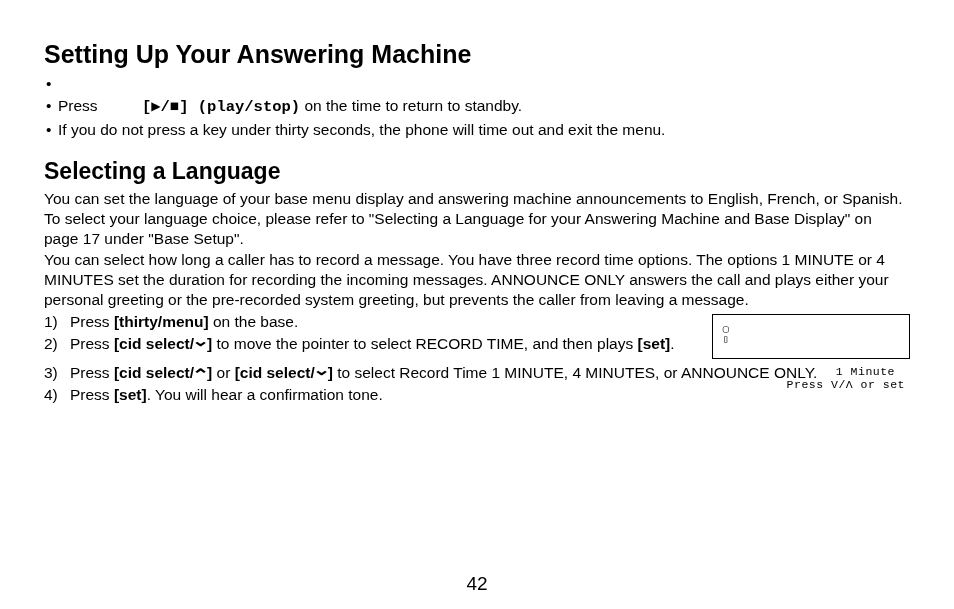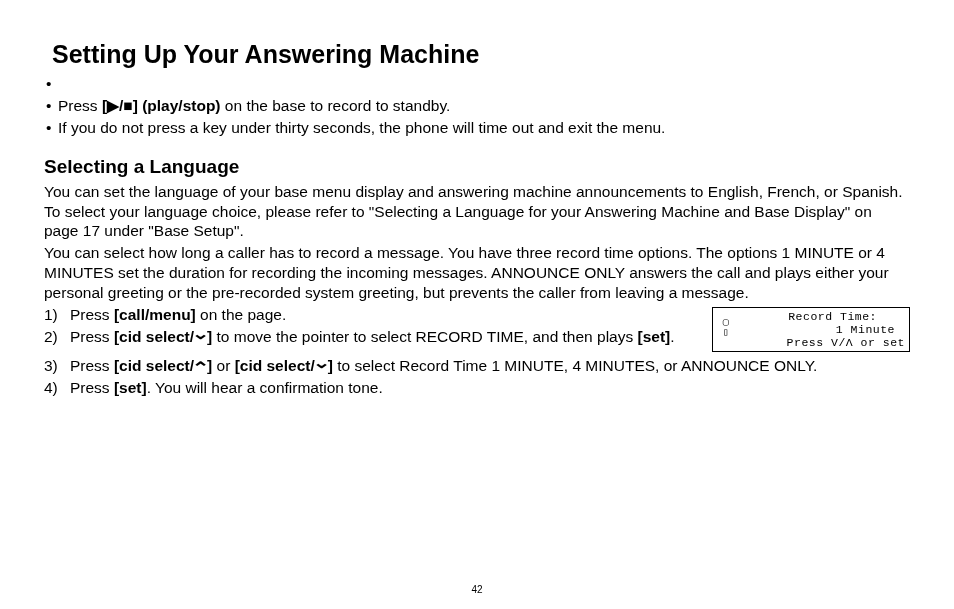--- a/index.html
+++ b/index.html
@@ -13,43 +13,43 @@
     position: relative;
   }
   .page {
     padding: 38px 44px 0 44px;
     font-size: 15.5px;
     line-height: 1.28;
   }
   h1 {
     font-size: 25px;
     font-weight: bold;
-    margin: 0 0 4px 8px;
+    margin: 0 0 4px 0;
   }
   h2 {
-    font-size: 19px;
+    font-size: 23px;
     font-weight: bold;
     margin: 18px 0 2px 0;
   }
   .intro-line {
     display: flex;
     align-items: flex-start;
     margin: 0 0 2px 0;
   }
   .intro-line .dot {
     width: 14px;
     flex: 0 0 14px;
     text-align: left;
     padding-left: 2px;
   }
   .para { margin: 0 0 2px 0; }
   .b { font-weight: bold; }
   .arrow-down::before { content: "\2304"; display:inline-block; transform: translateY(-3px) scaleX(1.4); font-weight:bold;}
   .arrow-up::before { content: "\2303"; display:inline-block; transform: translateY(2px) scaleX(1.4); font-weight:bold;}
-  .playstop { font-family: Liberation Sans, sans-serif; }
+  .playstop { font-family: Liberation Mono, monospace; margin-left: 40px; }
   .ol { margin: 2px 0 0 0; }
   .ol-row { display: flex; align-items: flex-start; margin: 0 0 2px 0; }
   .ol-num { width: 26px; flex: 0 0 26px; }
   .ol-body { flex: 1 1 auto; }
   .float-box {
     float: right;
     border: 1px solid #000;
     width: 198px;
     height: 45px;
     margin: 2px 0 4px 10px;
@@ -67,71 +67,70 @@
     width: 14px;
     font-size: 10px;
     line-height: 1;
     text-align: center;
   }
   .float-box .lines {
     text-align: right;
     padding-right: 0;
   }
   .float-box .l1 { padding-right: 28px; }
-  .float-box .l2 { padding-right: 10px; }
+  .float-box .l2 { padding-right: 10px; margin-top: 48px; }
   .float-box .l3 { }
   .clear { clear: both; }
   .page-num {
     position: absolute;
     bottom: 14px;
     left: 0; right: 0;
     text-align: center;
-    font-size: 10px;
+    font-size: 19px;
   }
 </style>
 </head>
 <body>
 
 <div class="page">
 
   <h1>Setting Up Your Answering Machine</h1>
 
   <div class="intro-line">
     <div class="dot">•</div>
   </div>
   <div class="intro-line">
     <div class="dot">•</div>
     <div>
-      <span>Press </span><span class="b playstop">[▶/■] (play/stop)</span><span> on the base to record to standby.</span>
+      <span>Press </span><span class="b playstop">[▶/■] (play/stop)</span><span> on the time to return to standby.</span>
     </div>
   </div>
   <div class="intro-line">
     <div class="dot">•</div>
     <div>If you do not press a key under thirty seconds, the phone will time out and exit the menu.</div>
   </div>
 
   <h2>Selecting a Language</h2>
   <div class="para">You can set the language of your base menu display and answering machine announcements to English, French, or Spanish. To select your language choice, please refer to "Selecting a Language for your Answering Machine and Base Display" on page 17 under "Base Setup".</div>
 
   <div class="para">You can select how long a caller has to record a message. You have three record time options. The options 1 MINUTE or 4 MINUTES set the duration for recording the incoming messages. ANNOUNCE ONLY answers the call and plays either your personal greeting or the pre-recorded system greeting, but prevents the caller from leaving a message.</div>
 
   <div class="float-box">
     <div class="icon">▢<br>▯</div>
     <div class="lines">
-      <div class="l1">Record Time:</div>
       <div class="l2">1 Minute</div>
       <div class="l3">Press V/Λ or set</div>
     </div>
   </div>
 
   <div class="ol">
     <div class="ol-row">
       <div class="ol-num">1)</div>
       <div class="ol-body">
-        <span>Press </span><span class="b">[call/menu]</span><span> on the page.</span>
+        <span>Press </span><span class="b">[thirty/menu]</span><span> on the base.</span>
       </div>
     </div>
     <div class="ol-row">
       <div class="ol-num">2)</div>
       <div class="ol-body">
         <span>Press </span><span class="b"><span>[cid select/</span><span class="arrow-down"></span><span>]</span></span><span> to move the pointer to select RECORD TIME, and then plays </span><span class="b">[set]</span><span>.</span>
       </div>
     </div>
     <div class="clear"></div>
     <div class="ol-row">

